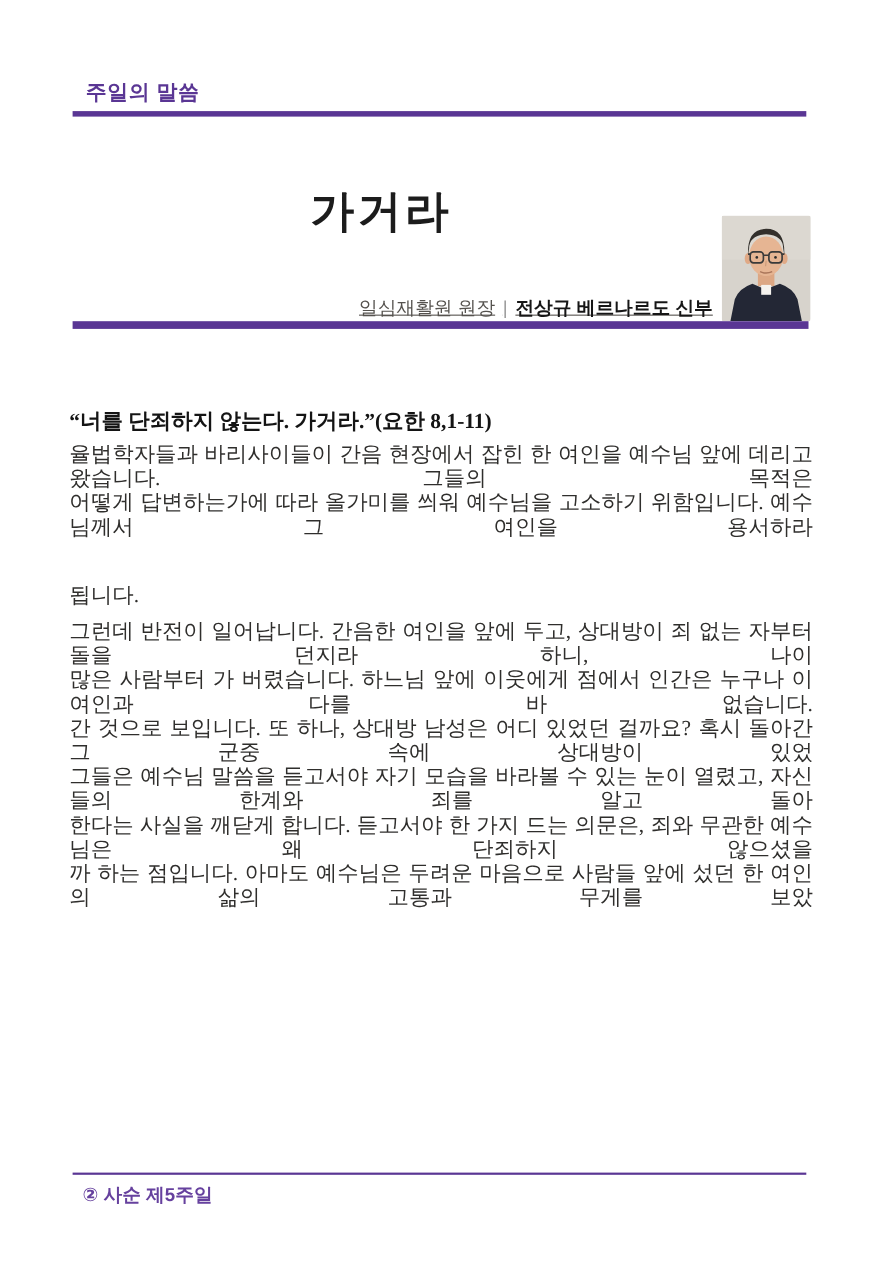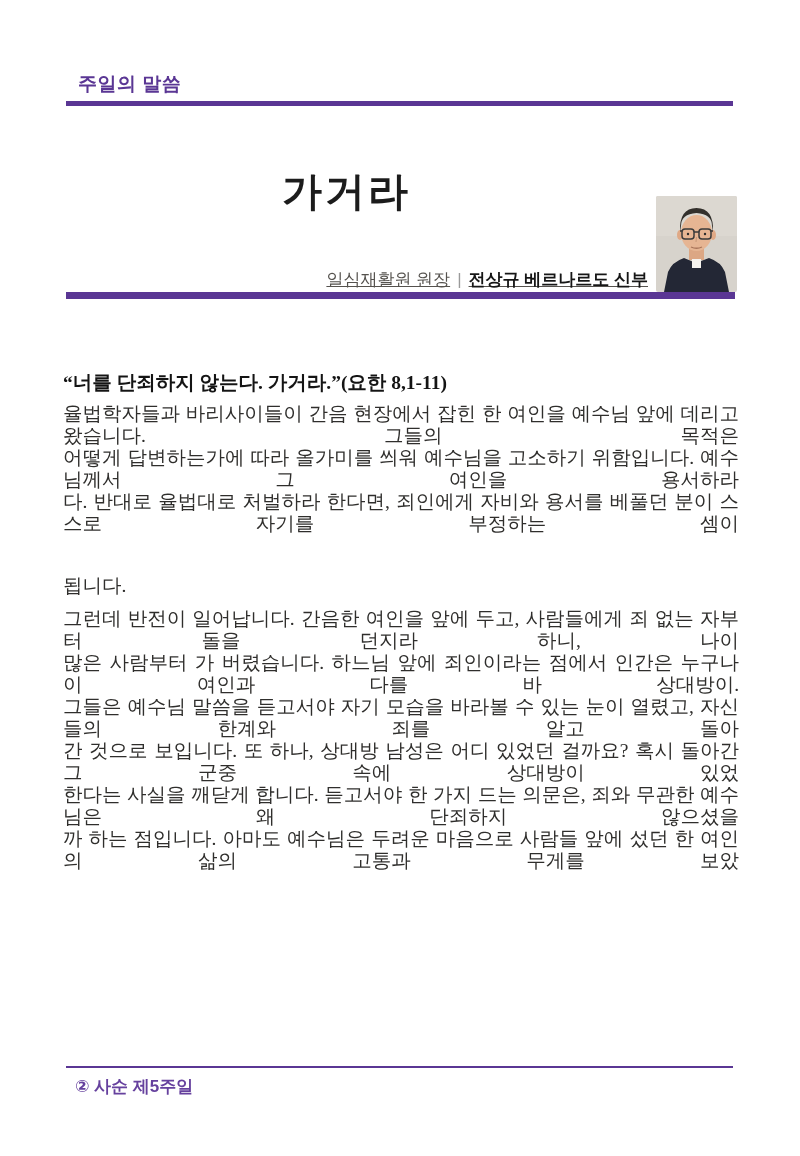--- a/index.html
+++ b/index.html
@@ -97,28 +97,27 @@
   </div>
 
   <div class="rule-thick"></div>
 
   <div class="scripture-quote">“너를 단죄하지 않는다. 가거라.”(요한 8,1-11)</div>
 
   <div class="body-text">
     <div class="para">
       <div class="line">율법학자들과 바리사이들이 간음 현장에서 잡힌 한 여인을 예수님 앞에 데리고 왔습니다. 그들의 목적은</div>
       <div class="line">어떻게 답변하는가에 따라 올가미를 씌워 예수님을 고소하기 위함입니다. 예수님께서 그 여인을 용서하라</div>
-      <div class="line">다. 반대로 율법대로 처벌하라 한다면, 죄인에게 자비와 용서를 베풀던 분이 스스로 자기를 부정하는 셈이</div>
       <div class="line para-end">됩니다.</div>
     </div>
     <div class="para">
-      <div class="line">그런데 반전이 일어납니다. 간음한 여인을 앞에 두고, 사람들에게 죄 없는 자부터 돌을 던지라 하니, 나이</div>
-      <div class="line">많은 사람부터 가 버렸습니다. 하느님 앞에 죄인이라는 점에서 인간은 누구나 이 여인과 다를 바 상대방이.</div>
+      <div class="line">그런데 반전이 일어납니다. 간음한 여인을 앞에 두고, 상대방이 죄 없는 자부터 돌을 던지라 하니, 나이</div>
+      <div class="line">많은 사람부터 가 버렸습니다. 하느님 앞에 이웃에게 점에서 인간은 누구나 이 여인과 다를 바 없습니다.</div>
+      <div class="line">간 것으로 보입니다. 또 하나, 상대방 남성은 어디 있었던 걸까요? 혹시 돌아간 그 군중 속에 상대방이 있었</div>
       <div class="line">그들은 예수님 말씀을 듣고서야 자기 모습을 바라볼 수 있는 눈이 열렸고, 자신들의 한계와 죄를 알고 돌아</div>
-      <div class="line">간 것으로 보입니다. 또 하나, 상대방 남성은 어디 있었던 걸까요? 혹시 돌아간 그 군중 속에 상대방이 있었</div>
       <div class="line">한다는 사실을 깨닫게 합니다. 듣고서야 한 가지 드는 의문은, 죄와 무관한 예수님은 왜 단죄하지 않으셨을</div>
       <div class="line">까 하는 점입니다. 아마도 예수님은 두려운 마음으로 사람들 앞에 섰던 한 여인의 삶의 고통과 무게를 보았</div>
 
     </div>
 
   </div>
 
   <div class="footer-rule"></div>
   <div class="footer-label">② 사순 제5주일</div>
 

